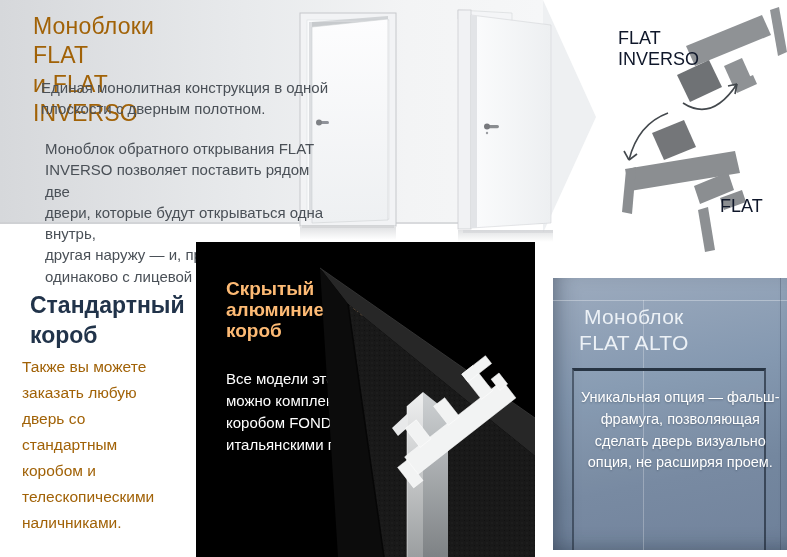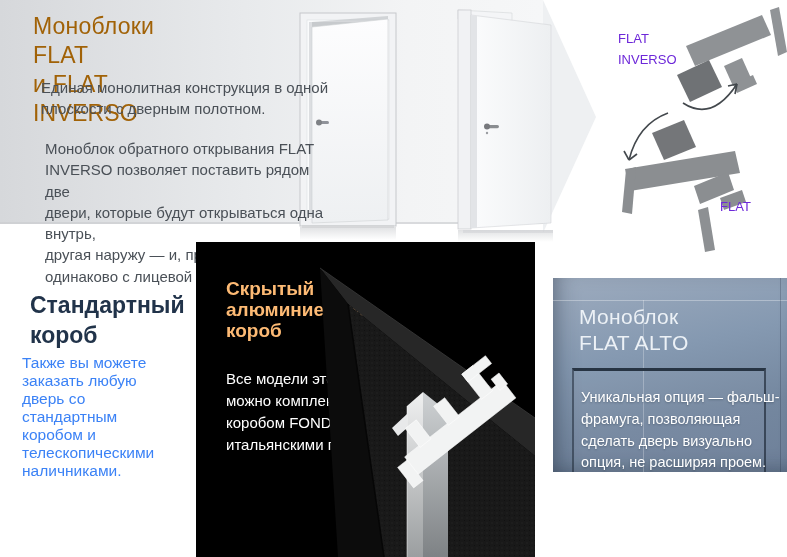--- a/index.html
+++ b/index.html
@@ -16,41 +16,42 @@
   .hero-title{
     left:33px;top:12px;font-size:23px;line-height:29px;font-weight:300;
     color:#a16207;letter-spacing:.2px;
   }
   .hero-p{left:33px;font-size:15px;line-height:21.3px;color:#4a5057;width:290px;}
   .hero-p1{top:69px;}
   .hero-p2{top:126px;}
 
   
   .diagram-art{left:590px;top:0;}
-  .diag-label{font-size:13px;line-height:21px;color:#6d28d9;}
+  .diag-label{font-size:18px;line-height:21px;color:#0f172a;}
   .diag-label-top{left:618px;top:28px;}
   .diag-label-bottom{left:720px;top:196px;}
 
   
   .std-title{left:22px;top:282px;font-size:23px;line-height:30px;font-weight:700;color:#21334a;}
-  .std-body{left:22px;top:354px;font-size:15.5px;line-height:18px;color:#3b82f6;}
+  .std-body{left:22px;top:354px;font-size:15.5px;line-height:26px;color:#a16207;}
 
   
   .hf-panel{left:196px;top:242px;width:339px;height:315px;background:#000;overflow:hidden;}
   .hf-title{left:30px;top:36px;font-size:19px;line-height:21px;font-weight:700;color:#fdba74;z-index:1;}
   .hf-body{left:30px;top:126px;font-size:15px;line-height:22px;color:#fff;z-index:1;}
   .hf-art{left:0;top:0;z-index:2;pointer-events:none;}
 
   
   .fa-panel{
-    left:553px;top:278px;width:234px;height:194px;overflow:hidden;
+    left:553px;top:278px;width:234px;height:272px;overflow:hidden;
     background:linear-gradient(168deg,#9dabbe 0%,#8599b1 38%,#748son 0),
                linear-gradient(168deg,#9dabbe 0%,#8599b1 38%,#74879f 70%,#6e8099 100%);
     background:linear-gradient(168deg,#9dabbe 0%,#8599b1 38%,#74879f 70%,#6e8099 100%);
     box-shadow:inset 16px 0 22px -12px rgba(22,32,48,.38), inset 0 -14px 20px -12px rgba(22,32,48,.28);
+    text-align:center;
   }
   .fa-seam-h{left:0;top:22px;width:234px;height:1px;background:rgba(255,255,255,.32);}
   .fa-seam-v{left:90px;top:22px;width:1px;height:252px;background:rgba(255,255,255,.26);}
   .fa-right-line{left:227px;top:0;width:1px;height:274px;background:rgba(15,25,40,.22);}
   .fa-door{
     left:19px;top:90px;width:190px;height:184px;
     border-top:3px solid #273443;
     border-left:2px solid rgba(22,32,46,.5);
     border-right:2px solid rgba(22,32,46,.62);
     background:rgba(255,255,255,.03);

